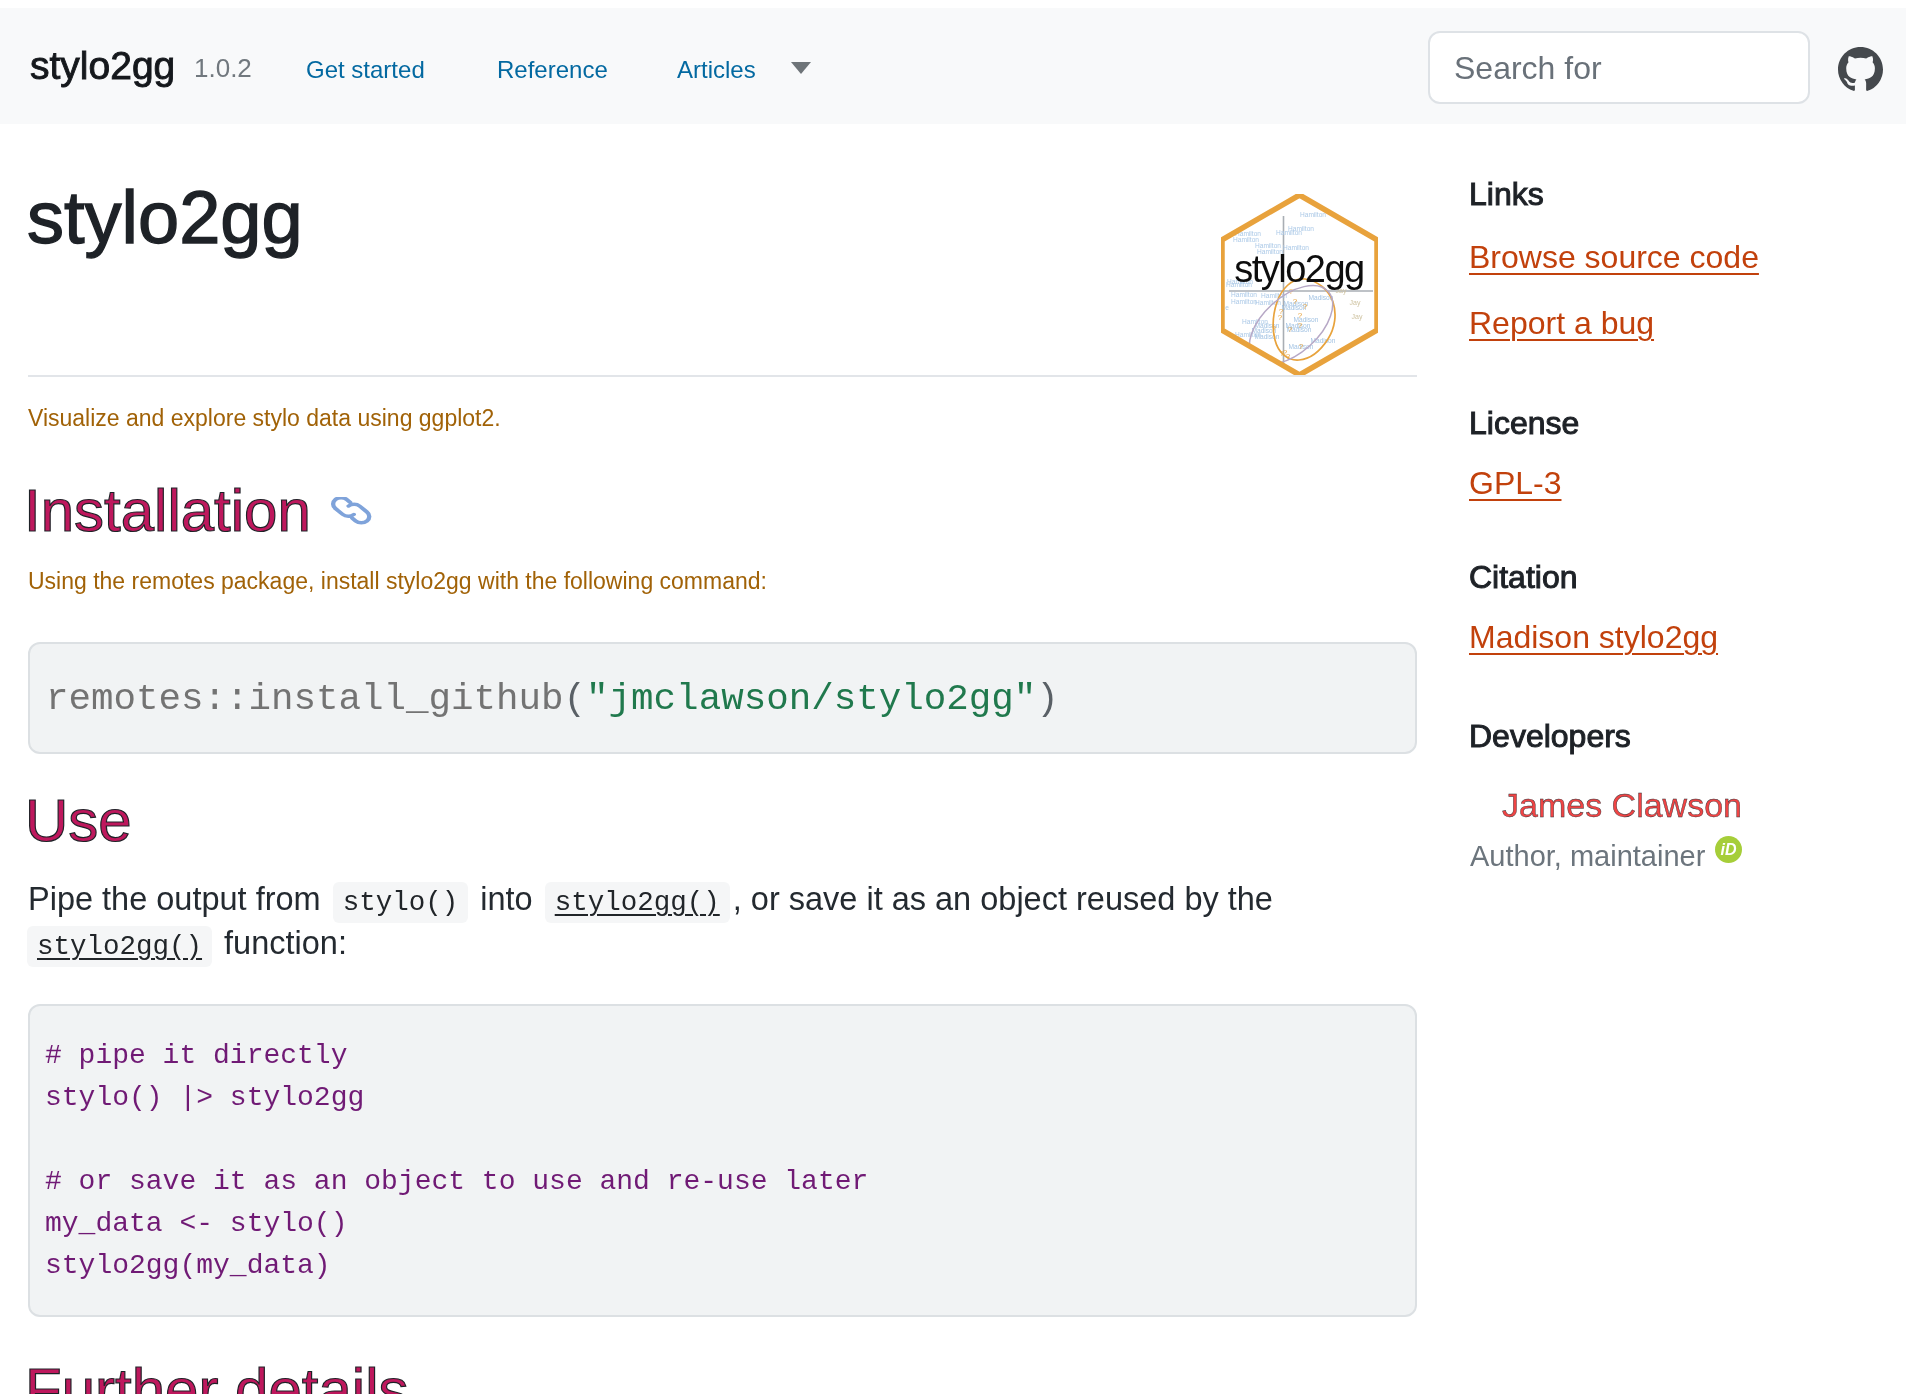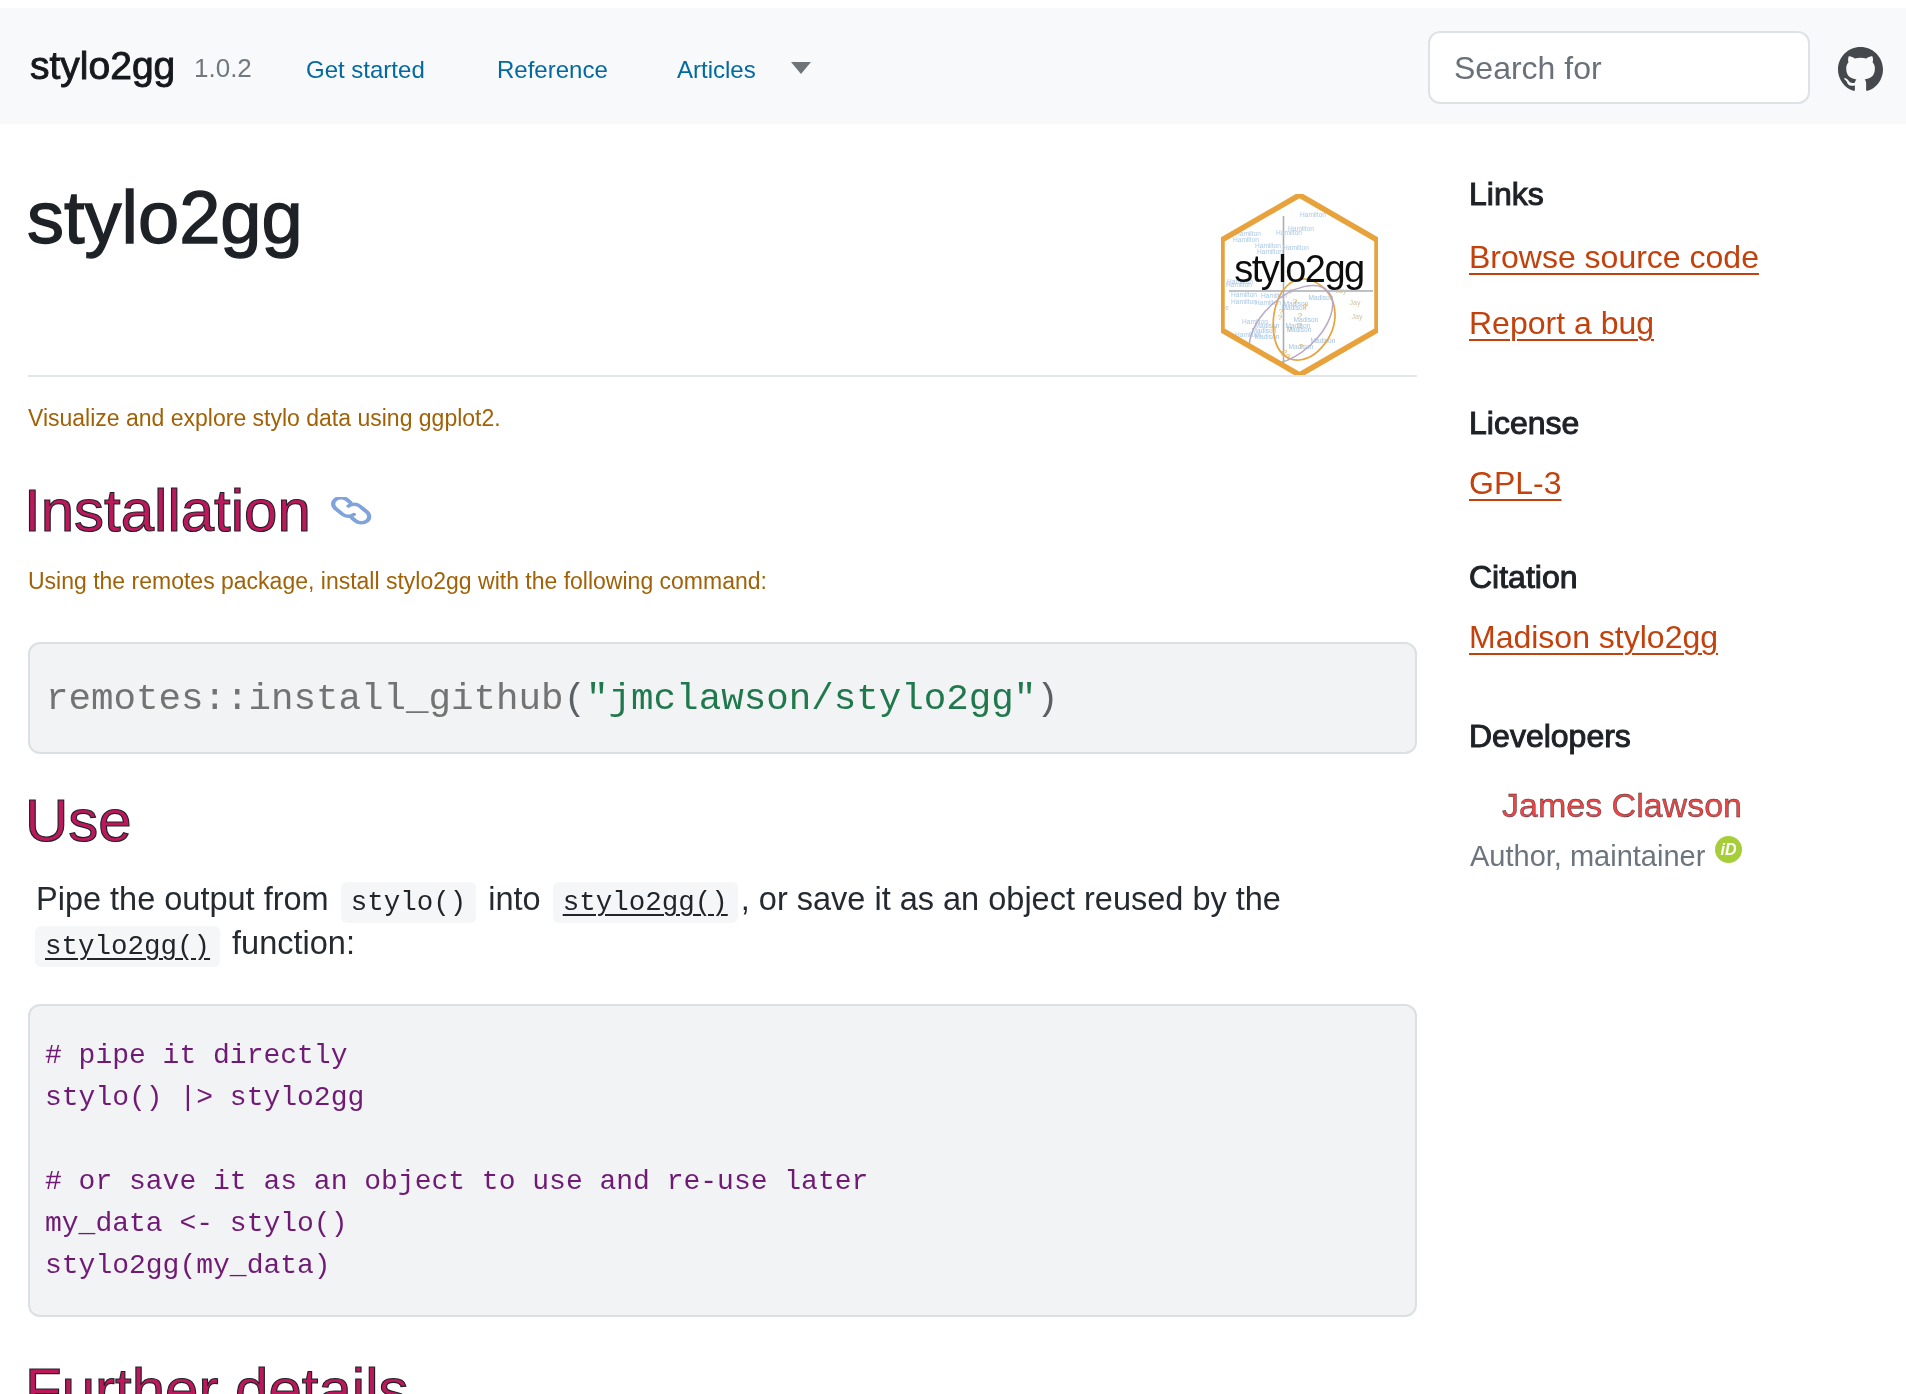--- a/index.html
+++ b/index.html
@@ -20,21 +20,21 @@
 .body1 { font-size:23px; line-height:32.75px; color:#a16207; }
 .hr { position:absolute; height:2px; background:#e2e5e9; }
 .prebox { position:absolute; left:28px; width:1389px; background:#f1f3f4; border:2px solid #dce0e3; border-radius:12px; }
 .code1 { font-size:37.5px; line-height:37.5px; }
 .fu { color:#737373; } .op { color:#5a6066; } .st { color:#20794D; }
 .code2 { font-size:28px; line-height:42px; color:#701a75; white-space:pre; }
 .olink { color:#c2410c; text-decoration:underline; text-decoration-thickness:2px; text-underline-offset:5px; }
 .sidelink { font-size:32px; line-height:32px; }
 .chip { font-family:"Liberation Mono", monospace; font-size:27.5px; background:#f5f6f7; border-radius:6px; padding:5px 10px; margin:0 3px; color:#212529; }
 .chipu { text-decoration:underline; text-decoration-thickness:2px; text-underline-offset:4px; }
-.p3 { font-size:32.5px; line-height:44px; color:#242a30;margin-left:8px; }
+.p3 { font-size:32.5px; line-height:44px; color:#242a30; }
 .gray { color:#6c757d; }
 </style>
 </head>
 <body>
 
 <div class="navbar"></div>
 <div class="abs brand" style="left:30px; top:45.7px;">stylo2gg</div>
 <div class="abs version" style="left:194px; top:54.7px;">1.0.2</div>
 <div class="abs navlink" style="left:306px; top:53.7px;">Get started</div>
 <div class="abs navlink" style="left:497px; top:53.7px;">Reference</div>

